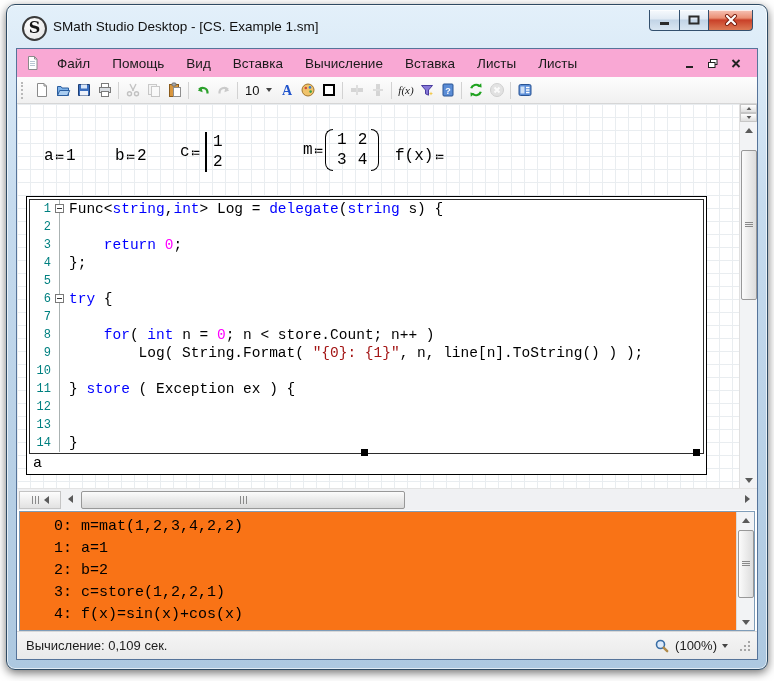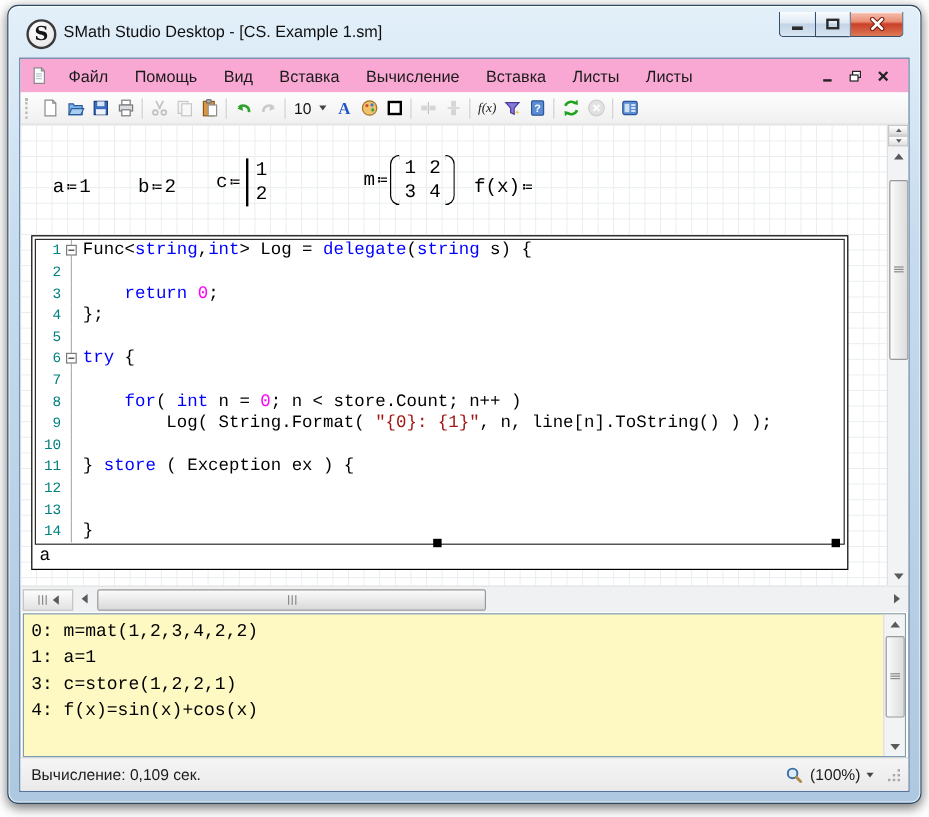--- a/index.html
+++ b/index.html
@@ -88,21 +88,21 @@
   .hscroll{height:21px;flex:none;background:#f0f1f3;border-top:1px solid #e3e3e3;position:relative;}
   .hsplit{position:absolute;left:2px;top:2px;width:40px;height:16px;border:1px solid #c4c4c4;
     background:linear-gradient(#fdfdfd,#e2e2e2);display:flex;align-items:center;justify-content:center;gap:2px;}
   .hsplit i{width:1px;height:8px;background:#8a8a8a;}
   .harrow{position:absolute;top:2px;width:15px;height:16px;display:flex;align-items:center;justify-content:center;}
   .hthumb{position:absolute;left:64px;top:2px;width:322px;height:16px;border:1px solid #989898;border-radius:2px;
     background:linear-gradient(#fbfbfb,#d9d9d9);display:flex;align-items:center;justify-content:center;gap:2px;}
   .hthumb i{width:1px;height:8px;background:#8a8a8a;}
 
   
-  .output{height:118px;flex:none;margin:1px 2px 0 2px;border:1px solid #7f9db9;background:#fef9c3;position:relative;overflow:hidden;}
+  .output{height:118px;flex:none;margin:1px 2px 0 2px;border:1px solid #7f9db9;background:#f97316;position:relative;overflow:hidden;padding-left:28px;}
   .out-lines{padding-top:4px;}
   .out-line{font-family:"Liberation Mono",monospace;font-size:15px;line-height:22px;padding-left:6px;white-space:pre;color:#000;}
   .ovscroll{position:absolute;top:0;right:0;bottom:0;width:17px;background:#f2f3f5;border-left:1px solid #dcdcdc;}
 
   
   .statusbar{height:27px;flex:none;background:linear-gradient(#f5f5f5,#eaeaea);border-top:1px solid #d8d8d8;
     display:flex;align-items:center;padding:0 6px 0 9px;font-size:13px;color:#1c1c1c;}
   .zoomgrp{margin-left:auto;display:flex;align-items:center;gap:5px;}
   .zoomtext{font-size:13px;color:#1c1c1c;}
   .grip{margin-left:6px;display:flex;}
@@ -409,20 +409,21 @@
           </div>
         <div class="harrow" style="right:2px;">
             <span class="tri-right"></span>
           </div>
       </div>
 
       <div class="output">
         <div class="out-lines" id="out-lines">
             <div class="out-line">0: m=mat(1,2,3,4,2,2)</div>
             <div class="out-line">1: a=1</div>
+            <div class="out-line">2: b=2</div>
             <div class="out-line">3: c=store(1,2,2,1)</div>
             <div class="out-line">4: f(x)=sin(x)+cos(x)</div>
           </div>
         <div class="ovscroll">
           <div class="sbtn">
               <span class="tri-up"></span>
             </div>
           <div class="vthumb" style="top:18px;height:66px;"></div>
           <div class="sbtn vdown">
               <span class="tri-down"></span>

